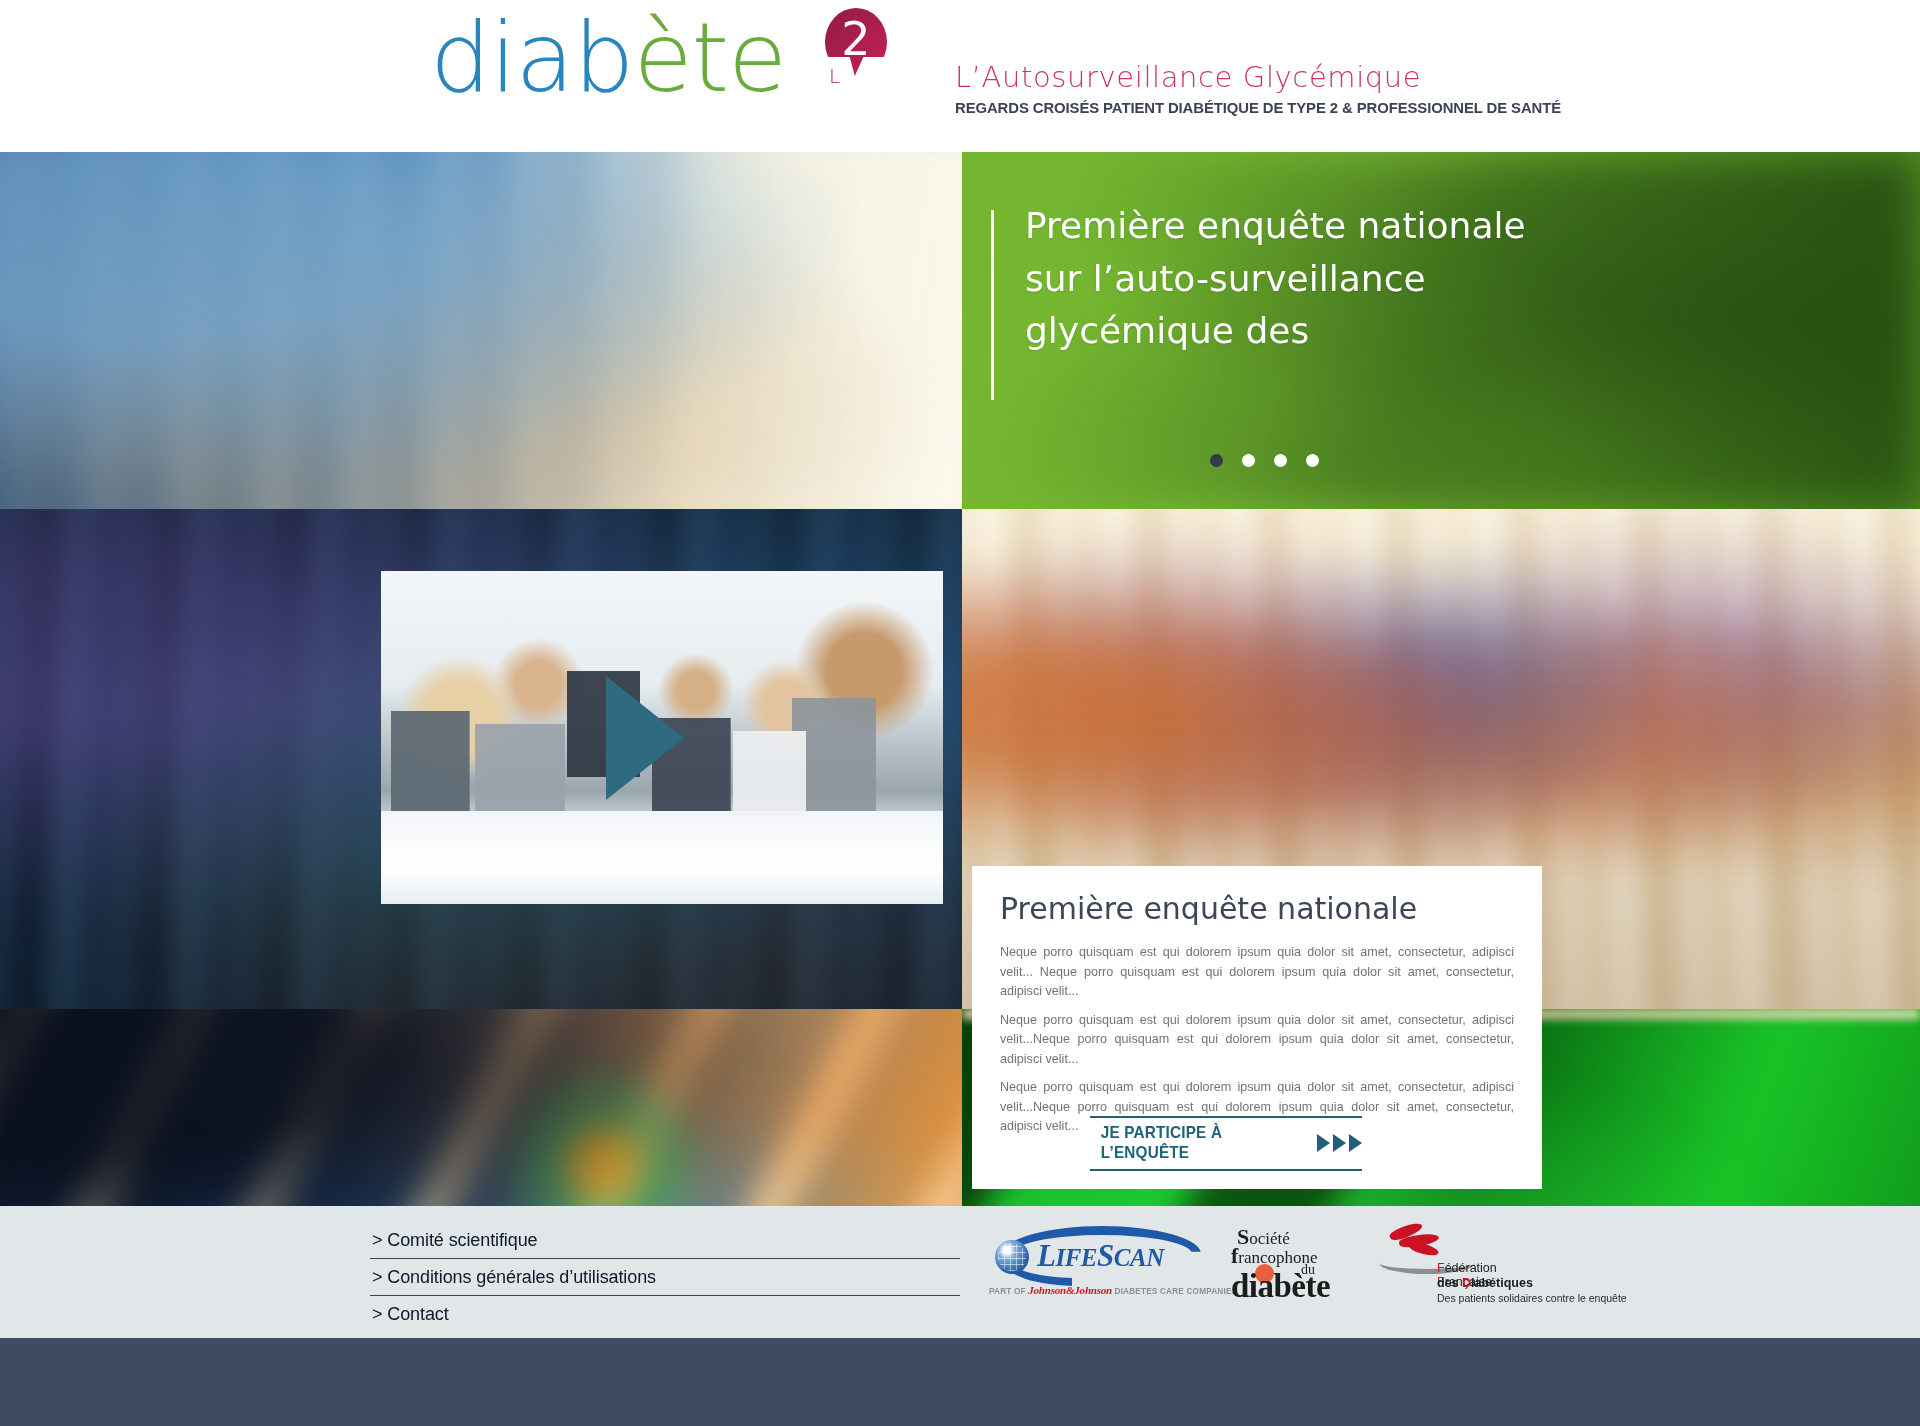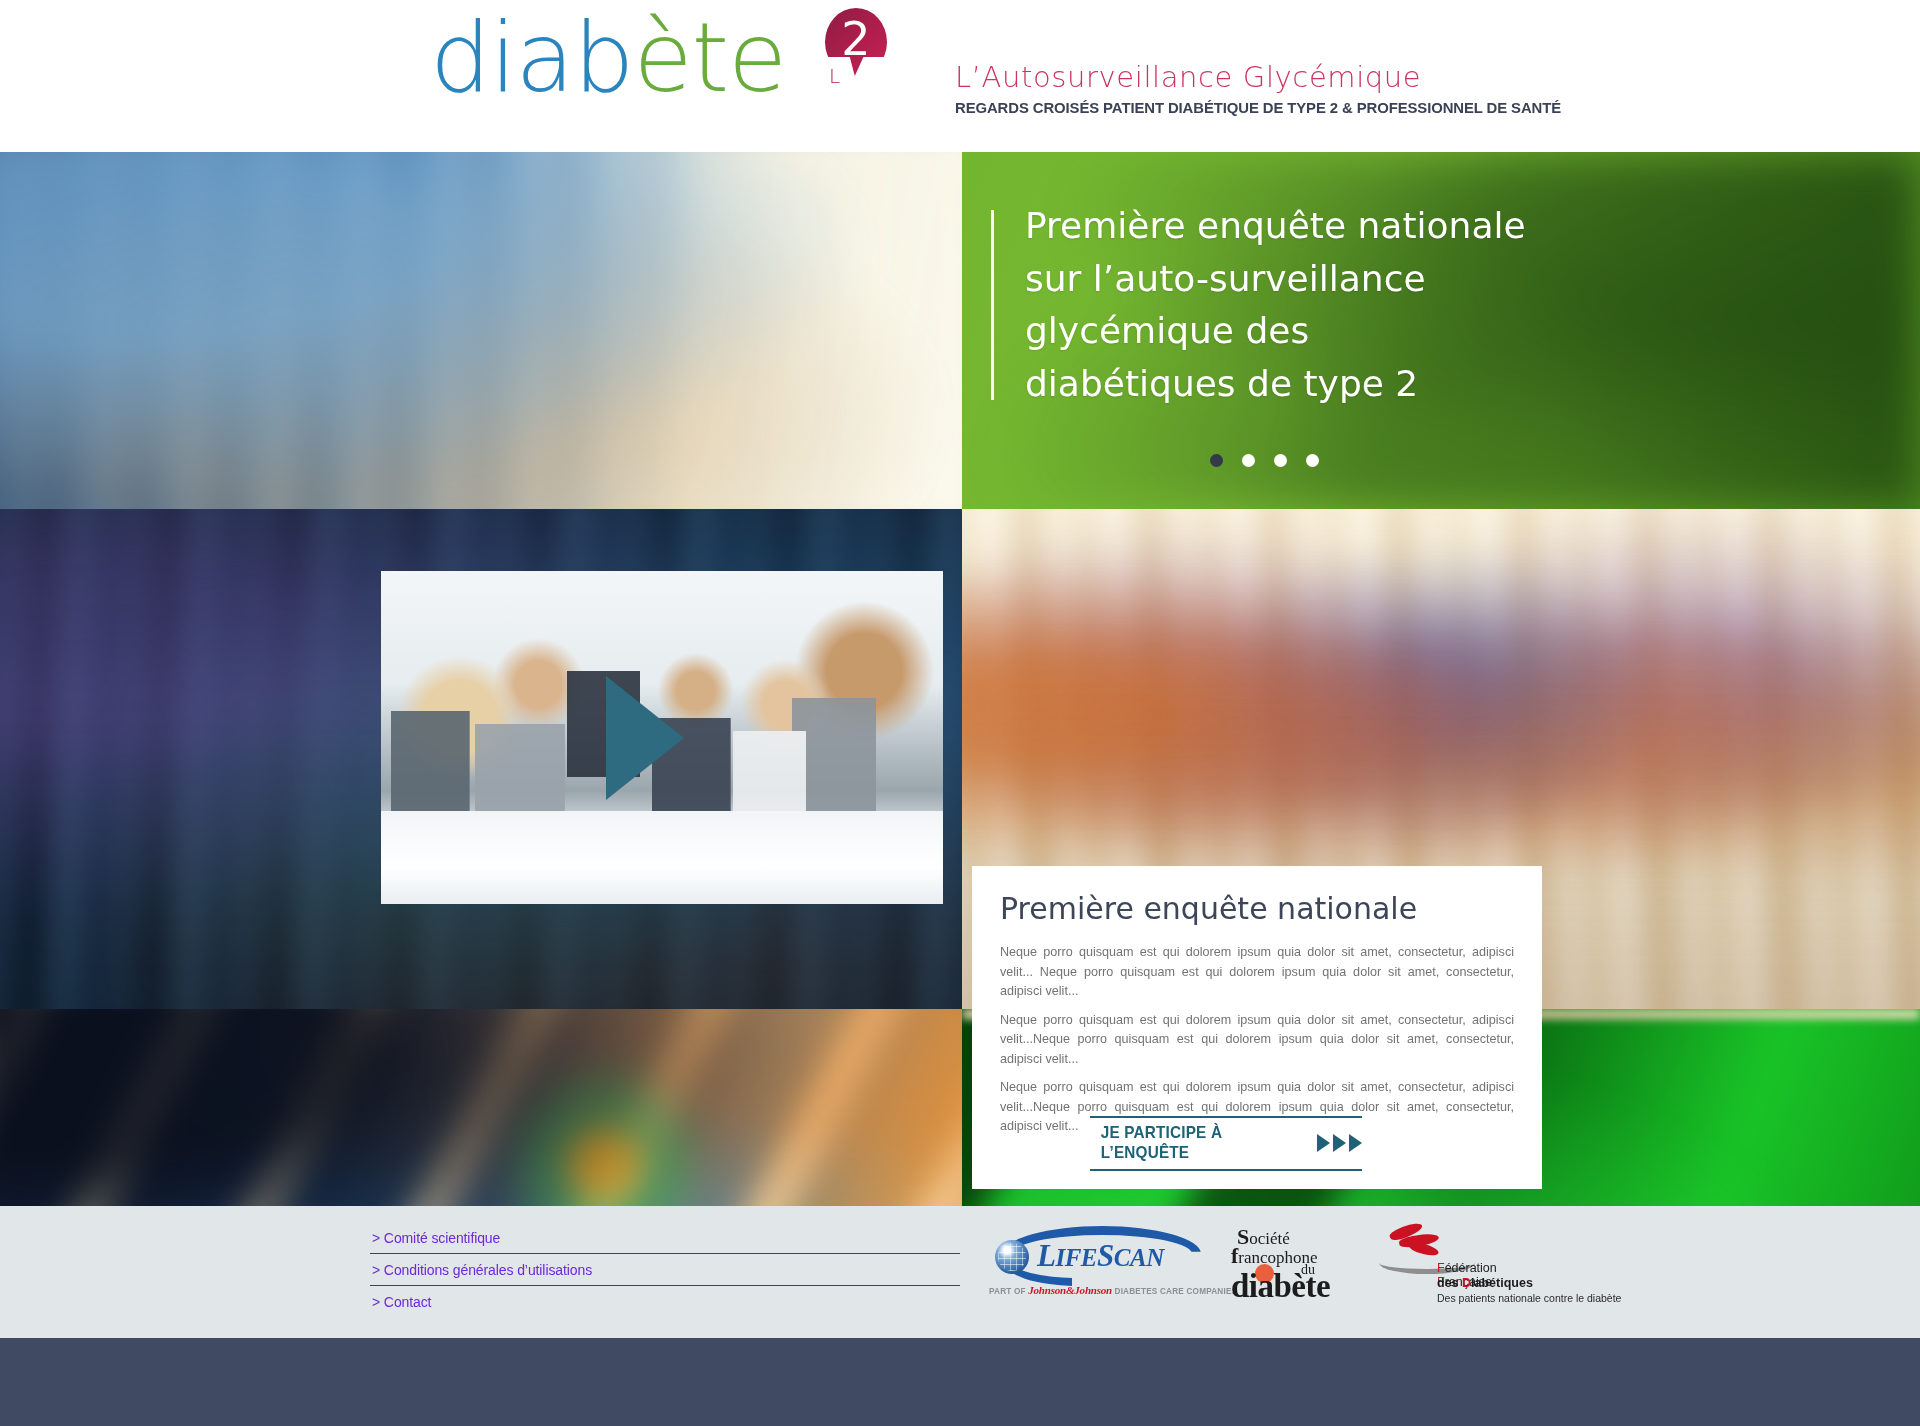--- a/index.html
+++ b/index.html
@@ -207,21 +207,21 @@
   .cta-arrows i { width: 0; height: 0; border-left: 13px solid #1d6277;
     border-top: 9px solid transparent; border-bottom: 9px solid transparent; display: block; }
 
   
   .footer {
     position: absolute; left: 0; top: 1206px; width: 1920px; height: 132px;
     background: #e1e6e9; z-index: 30;
   }
   .foot-links { position: absolute; left: 370px; top: 16px; width: 590px; }
   .foot-link {
-    color: #6d28d9; font-size: 14px; padding: 8px 0 7px 2px;
+    color: #0f172a; font-size: 18px; padding: 8px 0 7px 2px;
     border-bottom: 1px solid #3b4256; cursor: pointer;
     font-family: "Liberation Sans", sans-serif; letter-spacing: -0.1px;
   }
   .foot-link:last-child { border-bottom: none; }
 
   .foot-logos { position: absolute; left: 985px; top: 18px; display: flex; align-items: flex-start; gap: 24px; }
 
   
   .logo-lifescan { position: relative; width: 222px; height: 78px; }
   .ls-arc { position: absolute; left: 18px; top: 2px; width: 198px; height: 56px;
@@ -322,21 +322,20 @@
     </div>
 
     <div class="tile tile-hero">
       <div class="hero-shade"></div>
       <div class="hero-inner">
         <div class="hero-rule"></div>
         <div class="hero-title">
           <div>Première enquête nationale</div>
           <div>sur l’auto-surveillance</div>
           <div>glycémique des</div>
-          <div>diabétiques de type 2</div>
         </div>
         <div class="hero-dots">
           <span class="dot active"></span>
           <span class="dot"></span>
           <span class="dot"></span>
           <span class="dot"></span>
         </div>
       </div>
     </div>
 
@@ -413,21 +412,21 @@
 
       <div class="logo-ffd">
         <div class="ffd-bird">
           <i class="ffd-b1"></i>
             <i class="ffd-b2"></i>
             <i class="ffd-b3"></i>
         </div>
         <div class="ffd-swoosh"></div>
         <div class="ffd-t1"><em>F</em><span>édération </span><em>F</em><span>rançaise</span></div>
         <div class="ffd-t2"><span>des </span><em>D</em><span>iabétiques</span></div>
-        <div class="ffd-t3">Des patients nationale contre le diabète</div>
+        <div class="ffd-t3">Des patients solidaires contre le enquête</div>
       </div>
 
     </div>
   </footer>
 
   <div class="contactbar"></div>
   <div class="contact-block">
     <div class="phone-icon">
       <svg width="56" height="62" viewBox="0 0 56 62" fill="none">
         <path d="M10 6 C4 12, 4 20, 9 30 C15 42, 26 52, 38 56 C45 58, 50 55, 53 49 L41 41 C38 45, 34 46, 30 43 C24 39, 19 33, 17 27 C15 23, 16 19, 20 17 Z" stroke="#ffffff" stroke-width="2.6" fill="none" stroke-linejoin="round"></path>

